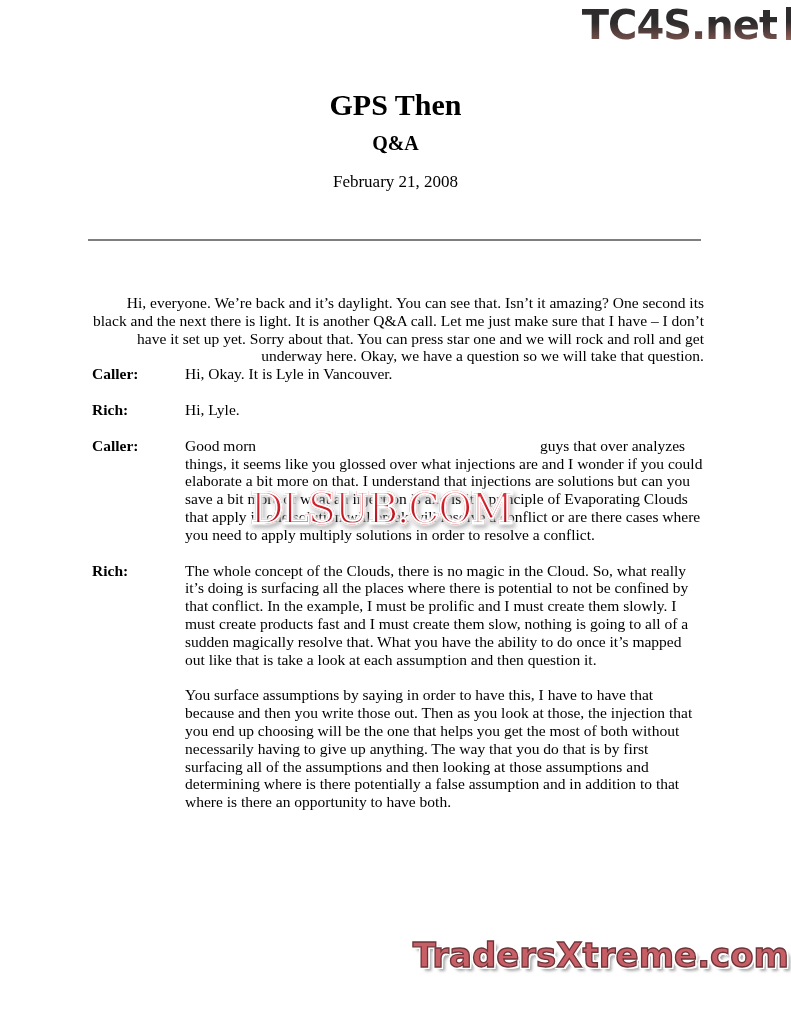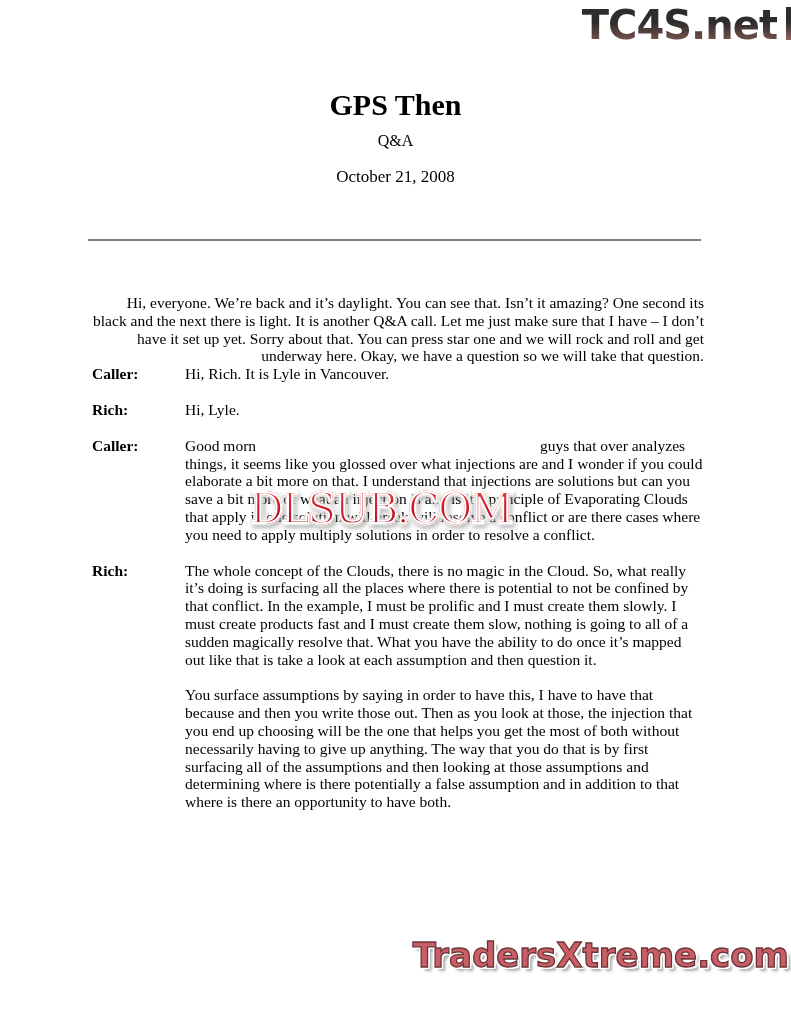--- a/index.html
+++ b/index.html
@@ -50,22 +50,22 @@
     width: 100%;
     text-align: center;
   }
   .title {
     margin: 0 0 10px 0;
     font-size: 30px;
     font-weight: bold;
   }
   .subtitle {
     margin: 0 0 17px 0;
-    font-size: 16px;
-    font-weight: normal;
+    font-size: 20px;
+    font-weight: bold;
   }
   .doc-date {
     font-size: 17px;
     font-weight: normal;
   }
 
   
   .rule {
     position: absolute;
     top: 239px;
@@ -152,33 +152,33 @@
 
 <div class="page">
 
   <div class="tc4s-logo">TC4S.net</div>
 
   <div class="edge-sliver"></div>
 
   <div class="heading">
     <h1 class="title">GPS Then</h1>
     <h2 class="subtitle">Q&amp;A</h2>
-    <div class="doc-date">October 21, 2008</div>
+    <div class="doc-date">February 21, 2008</div>
   </div>
 
   <div class="rule"></div>
 
   <main class="content">
 
     <p class="intro">Hi, everyone. We’re back and it’s daylight. You can see that. Isn’t it amazing? One second its black and the next there is light. It is another Q&amp;A call. Let me just make sure that I have – I don’t have it set up yet. Sorry about that. You can press star one and we will rock and roll and get underway here. Okay, we have a question so we will take that question.</p>
 
     <div class="entry">
       <span class="speaker">Caller:</span>
       <div class="speech">
-        <p>Hi, Rich. It is Lyle in Vancouver.</p>
+        <p>Hi, Okay. It is Lyle in Vancouver.</p>
       </div>
     </div>
 
     <div class="entry">
       <span class="speaker">Rich:</span>
       <div class="speech">
         <p>Hi, Lyle.</p>
       </div>
     </div>
 

